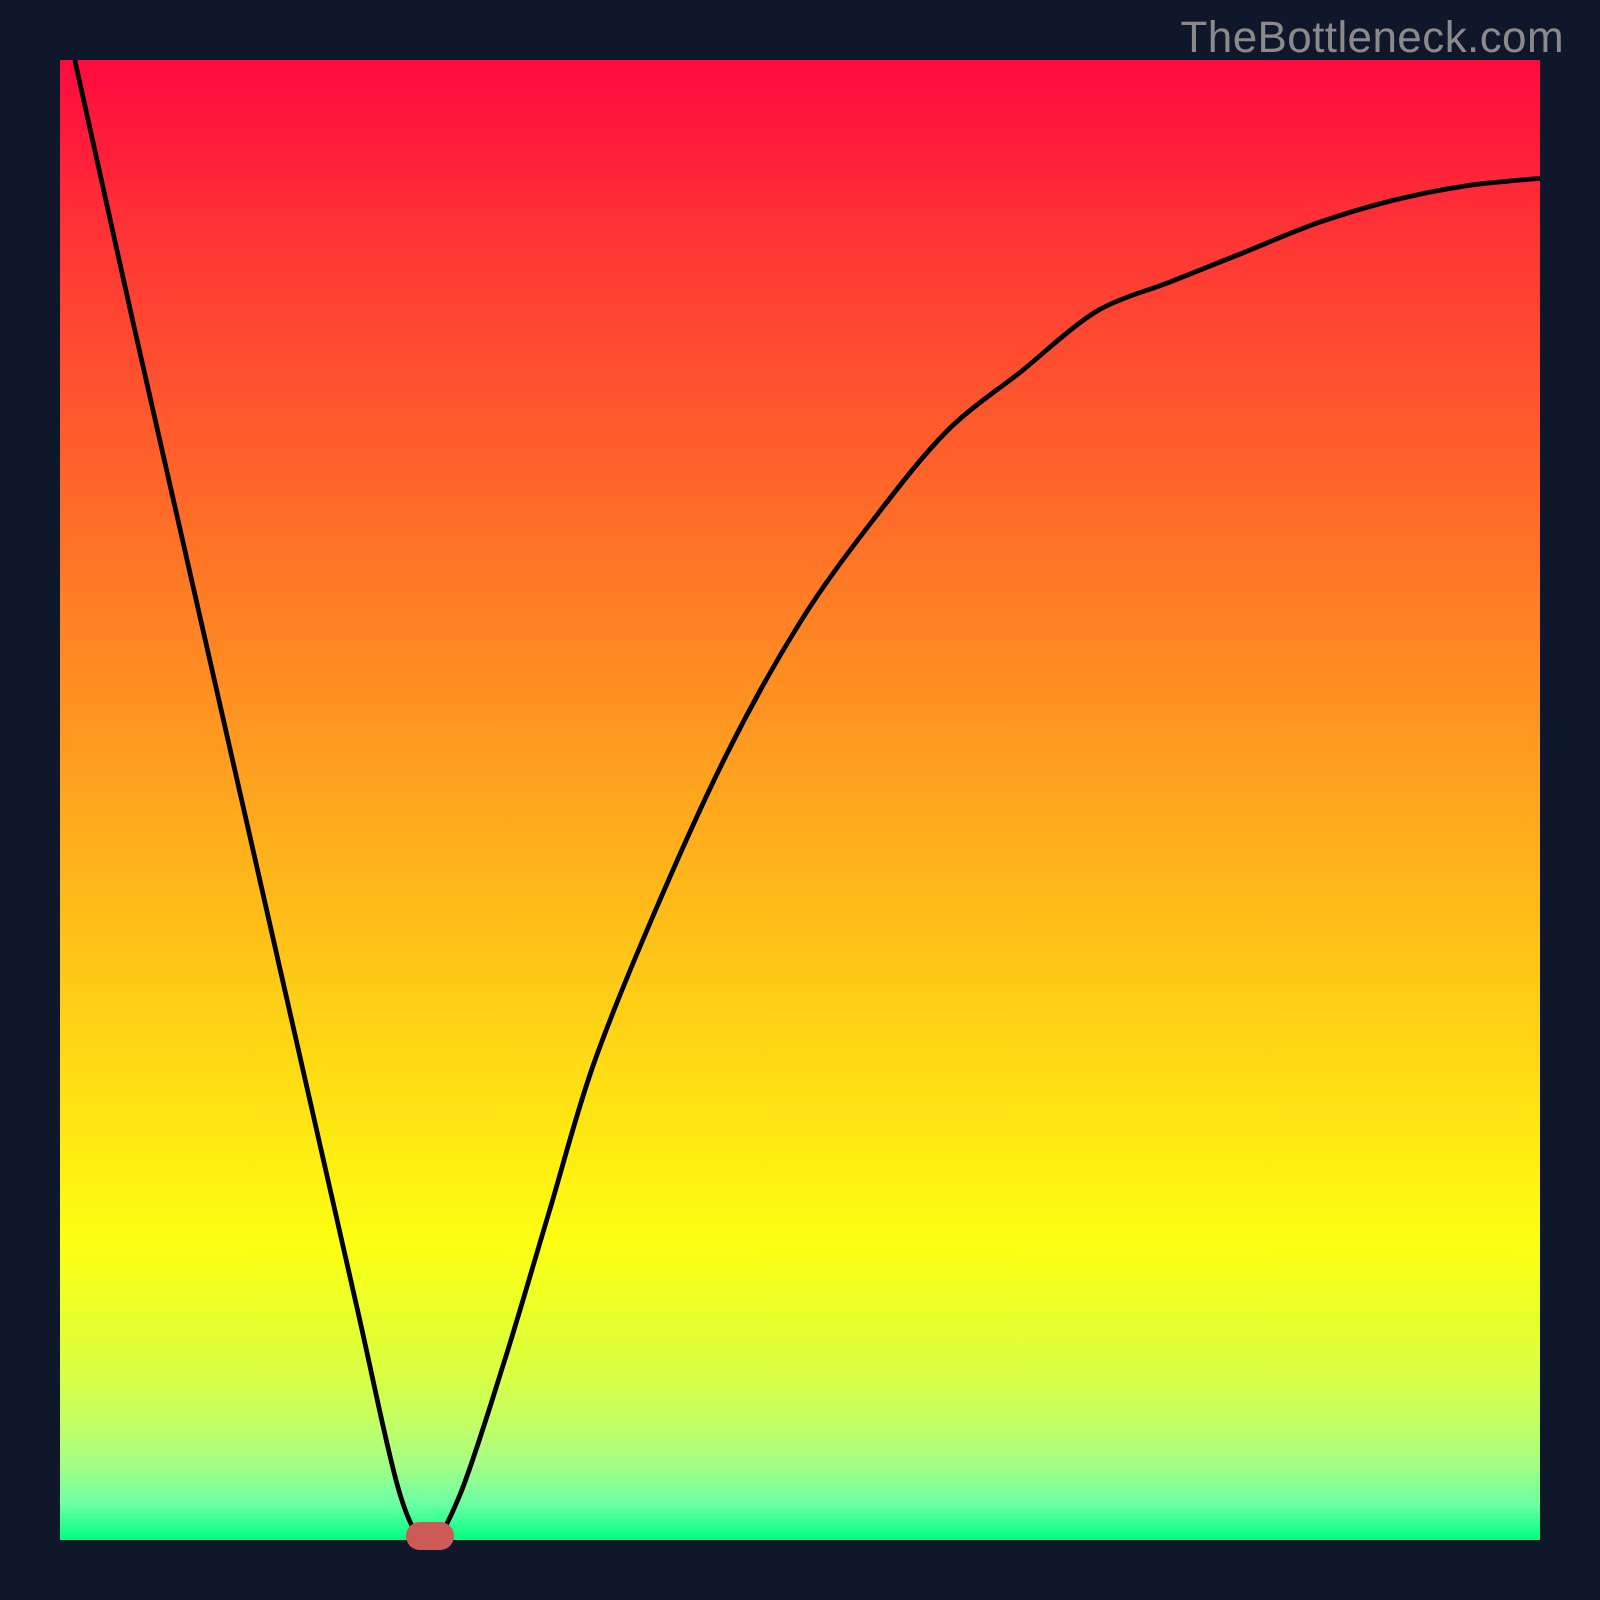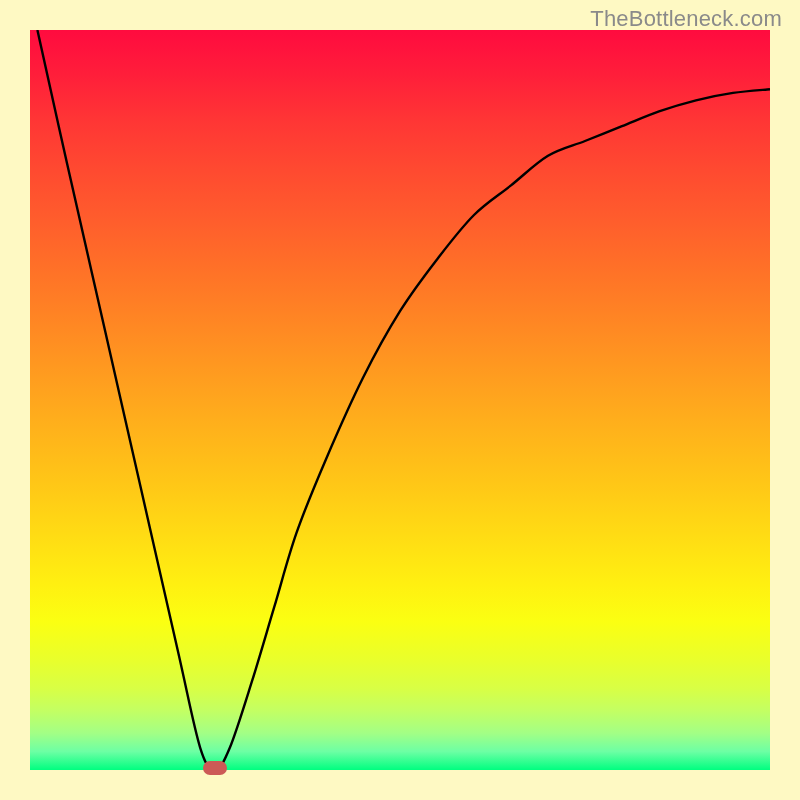--- a/index.html
+++ b/index.html
@@ -8,21 +8,21 @@
     width: 800px;
     height: 800px;
     overflow: hidden;
     font-family: Arial, Helvetica, sans-serif;
     background: #000;
   }
   .frame {
     position: relative;
     width: 800px;
     height: 800px;
-    background: #fef9c3;
+    background: #0f172a;
     text-align: center;
   }
   .plot {
     position: absolute;
     left: 30px;
     top: 30px;
     width: 740px;
     height: 740px;
     background: linear-gradient(to bottom,
       #ff0b3f 0%,

